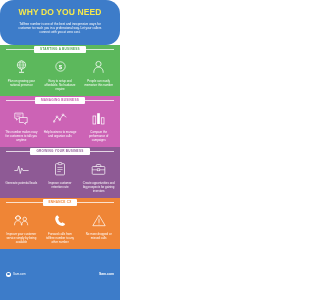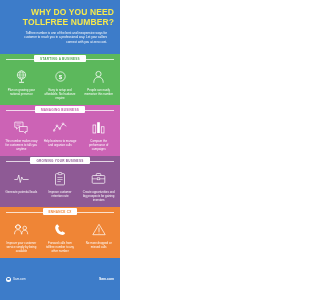--- a/index.html
+++ b/index.html
@@ -8,23 +8,24 @@
     font-family:"Liberation Sans", sans-serif;
     background:#ffffff;
     -webkit-font-smoothing:none;
   }
   .infographic { width:120px; height:300px; position:relative; display:flex; flex-direction:column; }
 
   
   .header {
     background:#3d7cc9;
     padding:8px 6px 10px 6px;
-    text-align:right;
+    text-align:center;
     flex:0 0 auto;
     position:relative;
+    border-radius:14px;
   }
   .header-title {
     color:#f5e94e;
     font-size:8.5px;
     font-weight:bold;
     line-height:9.5px;
     letter-spacing:0.1px;
     text-transform:uppercase;
   }
   .header-sub {
@@ -124,21 +125,20 @@
   .footer-url { color:#ffffff; font-size:3.4px; font-weight:bold; }
 </style>
 </head>
 <body>
 
 <div class="infographic">
 
   <div class="header">
     <div class="header-title">
       <div>WHY DO YOU NEED</div>
-      <div>TOLLFREE NUMBER?</div>
     </div>
     <div class="header-sub">Tollfree number is one of the best and inexpensive ways for customer to reach you in a professional way. Let your callers connect with you at zero cost.</div>
   </div>
 
   <div class="section sec-starting">
     <div class="banner-wrap">
       <div class="banner-rule"></div>
       <div class="banner-label">STARTING A BUSINESS</div>
     </div>
     <div class="cards">

